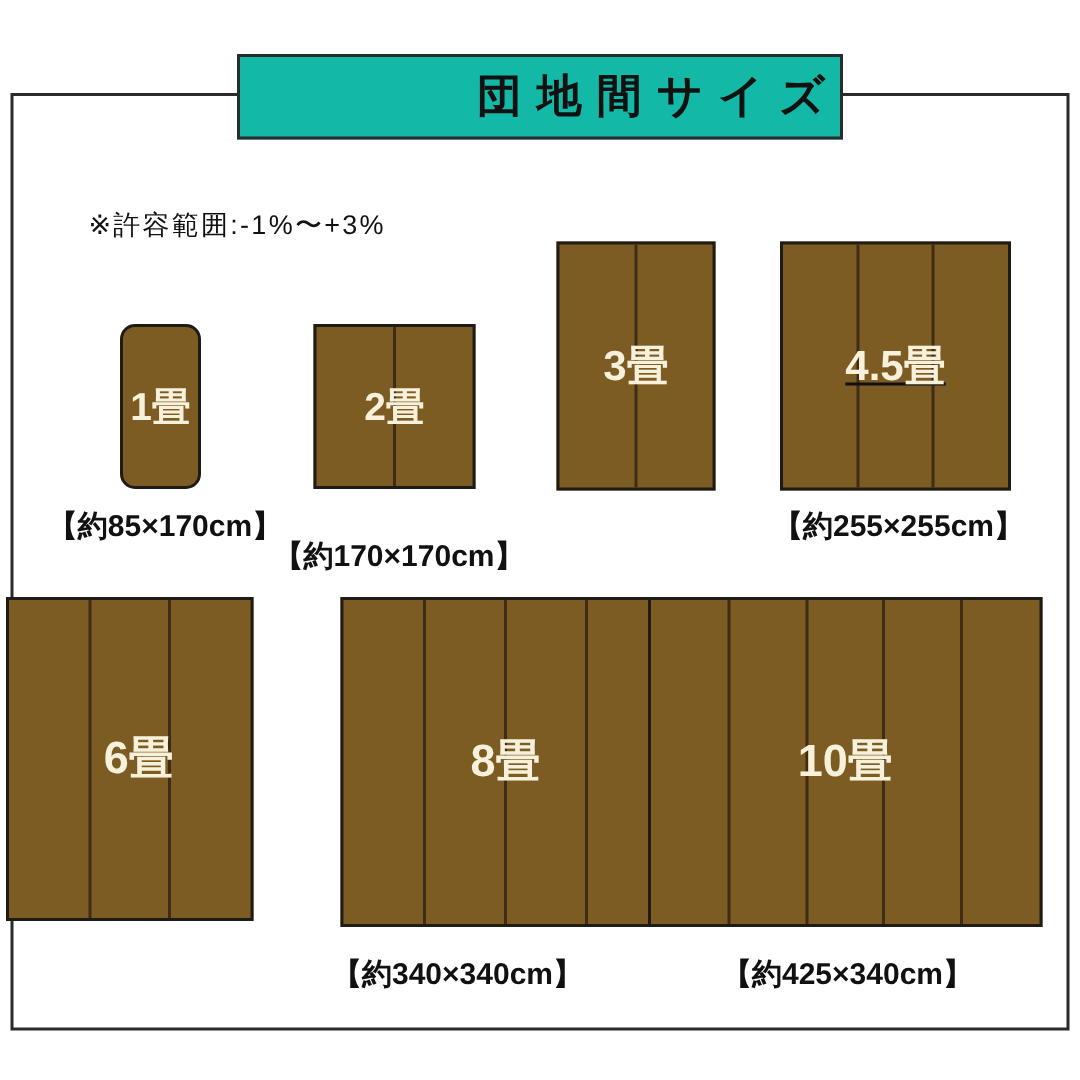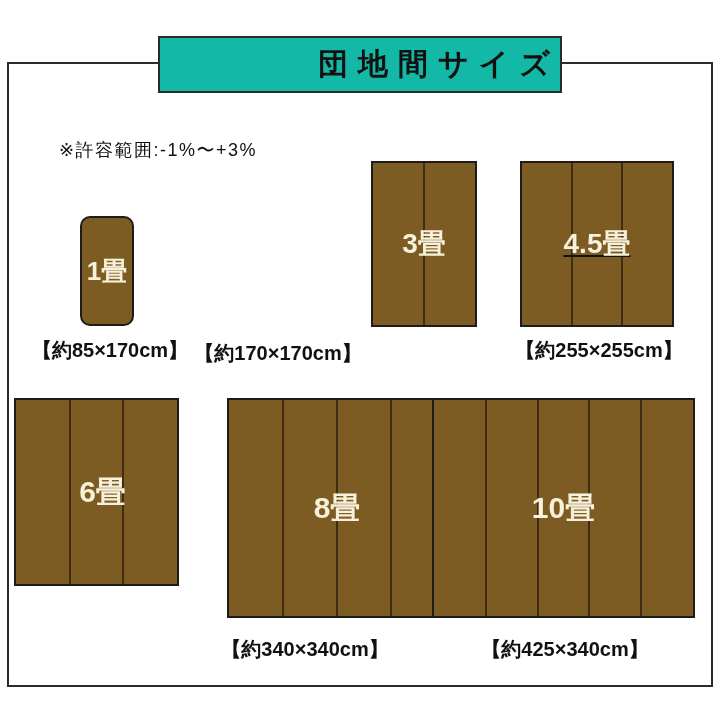--- a/index.html
+++ b/index.html
@@ -55,26 +55,26 @@
   .fs30{font-size:30px;}
   .size-label{
     position:absolute;transform:translateX(-50%);font-size:20px;font-weight:bold;
     white-space:nowrap;color:var(--text);z-index:2;
   }
   
   .mat-0{left:80px;top:216px;width:54px;height:110px;border-radius:10px;}
   .mat-1{left:209px;top:216px;width:108px;height:110px;}
   .mat-2{left:371px;top:161px;width:106px;height:166px;}
   .mat-3{left:520px;top:161px;width:154px;height:166px;text-decoration:underline;}
-  .mat-4{left:14px;top:398px;width:165px;height:188px;padding-left:12px;}
+  .mat-4{left:4px;top:398px;width:165px;height:216px;padding-left:12px;}
   .mat-5{left:198px;top:398px;width:220px;height:220px;margin-left:29px;}
   .mat-6{left:432px;top:398px;width:263px;height:220px;}
   
   .size-0{left:110px;top:337px;}
-  .size-1{left:266px;top:340px;margin-left:12px;}
+  .size-1{left:266px;top:357px;}
   .size-2{left:425px;top:337px;}
   .size-3{left:599px;top:337px;}
   .size-4{left:99px;top:636px;}
   .size-5{left:305px;top:636px;}
   .size-6{left:565px;top:636px;}
 </style>
 </head>
 <body>
 
 <div id="canvas">
@@ -83,20 +83,24 @@
 
   <div class="title-box">
     <div class="title">団地間サイズ</div>
   </div>
 
   <div class="note">※許容範囲:-1%〜+3%</div>
 
   <div class="mat mat-0">
     <span class="mat-label fs26">1畳</span>
   </div>
+  <div class="mat mat-1">
+    <span class="mat-label fs26">2畳</span>
+  <div class="divider" style="left: 50%;"></div>
+    </div>
   <div class="mat mat-2">
     <span class="mat-label fs28">3畳</span>
   <div class="divider" style="left: 50%;"></div>
     </div>
   <div class="mat mat-3">
     <span class="mat-label fs28">4.5畳</span>
   <div class="divider" style="left: 33.3333%;"></div>
       <div class="divider" style="left: 66.6667%;"></div>
     </div>
   <div class="mat mat-4">

